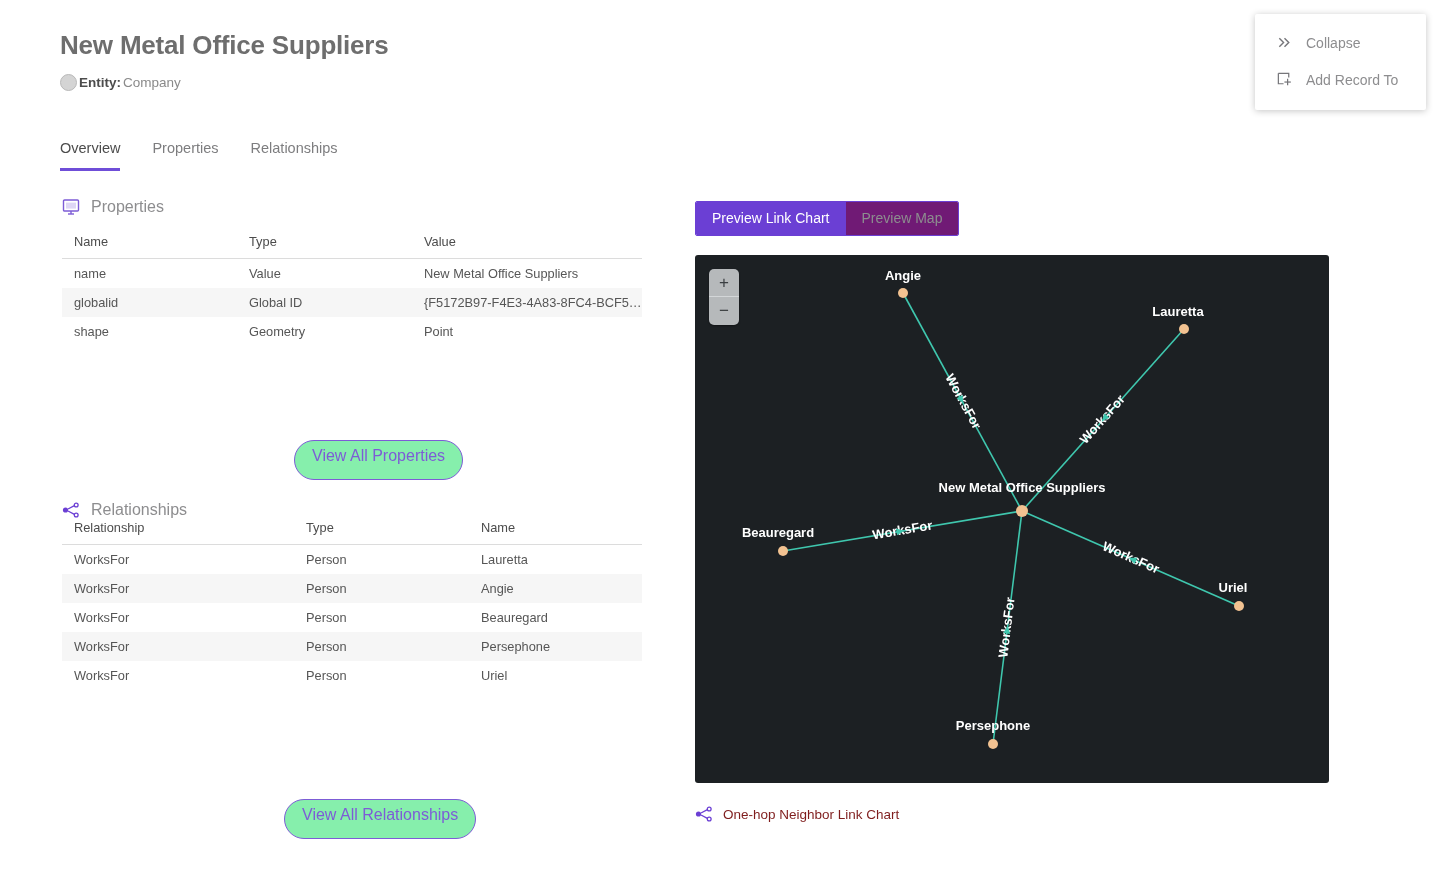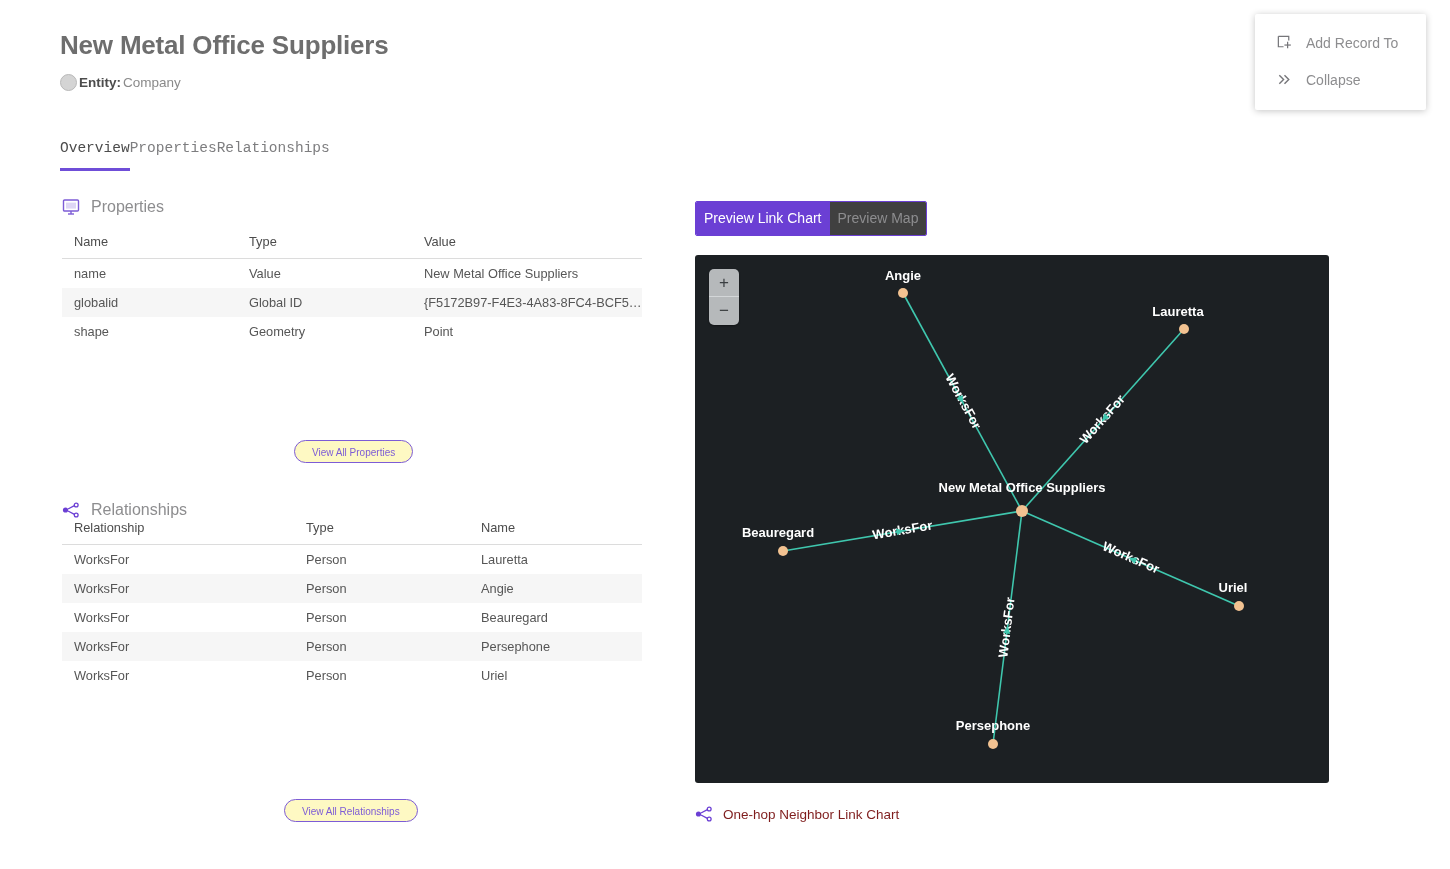--- a/index.html
+++ b/index.html
@@ -28,21 +28,21 @@
     width: 17px; height: 17px; border-radius: 50%;
     background: #d4d4d4; border: 1px solid #b9b9b9;
     display: inline-block;
   }
   .entity-label { font-weight: bold; color: #4c4c4c; }
   .entity-value { color: #8a8a8a; }
 
   
   .tabs {
     position: absolute; left: 60px; top: 140px;
-    display: flex;  font-family: Liberation Mono, monospace;
+    display: flex; gap: 32px;
   }
   .tab {
     font-size: 14.5px; color: #7d7d7f; padding-bottom: 11px;
     border-bottom: 3px solid transparent; cursor: pointer;
     line-height: 1.2;
   }
   .tab.active { color: #4c4c4c; border-bottom-color: #6f4ed8; }
 
   
   .section-head {
@@ -65,37 +65,37 @@
   .data-table td {
     padding: 7px 0 7px 12px; color: #565656; height: 26px;
     white-space: nowrap; overflow: hidden; text-overflow: ellipsis;
   }
   .data-table tbody tr:nth-child(even) { background: #f6f6f6; }
   .link-cell { color: #7d5cd6; }
 
   
   .pill {
     position: absolute;
-    border: 1px solid #7d5cd6; color: #7d5cd6; background: #fef9c3;
-    border-radius: 20px; font-size: 10px;
-    padding: 6px 17px 4px; cursor: pointer; white-space: nowrap;
+    border: 1px solid #7d5cd6; color: #7d5cd6; background: #86efac;
+    border-radius: 20px; font-size: 16px;
+    padding: 6px 17px 14px; cursor: pointer; white-space: nowrap;
   }
 
   
   .seg-group {
     position: absolute; left: 695px; top: 201px;
     display: flex; border: 1px solid #6b3fd4; border-radius: 2px;
     overflow: hidden;
   }
   .seg {
-    font-size: 14px; padding: 9px 8px 10px; cursor: pointer;
+    font-size: 14px; padding: 9px 16px 10px; cursor: pointer;
     line-height: 1;
   }
   .seg.on  { background: #6b3fd4; color: #ffffff; }
-  .seg.off { background: #404040; color: #8d8d8f; }
+  .seg.off { background: #701a75; color: #8d8d8f; }
 
   
   .chart-box {
     position: absolute; left: 695px; top: 255px;
     width: 634px; height: 528px;
     background: #1c2023; border-radius: 3px; overflow: hidden;
   }
   .chart-box svg { display: block; }
   .zoom-ctl {
     position: absolute; left: 14px; top: 14px;
@@ -283,29 +283,29 @@
       <circle cx="14.2" cy="14" r="1.9" fill="none" stroke="#6b3fd4" stroke-width="1.3"></circle>
       <path d="M6 8 L12.4 4.6" stroke="#6b3fd4" stroke-width="1.3" fill="none"></path>
       <path d="M6 10 L12.4 13.4" stroke="#6b3fd4" stroke-width="1.3" fill="none"></path>
     </svg>
     <span>One-hop Neighbor Link Chart</span>
   </div>
 
   <div class="menu">
     <div class="menu-item">
       <svg class="menu-icon" viewBox="0 0 18 18">
+        <path d="M3.5 4.5 L8 9 L3.5 13.5" fill="none" stroke="#76767a" stroke-width="1.5"></path>
+        <path d="M9 4.5 L13.5 9 L9 13.5" fill="none" stroke="#76767a" stroke-width="1.5"></path>
+      </svg>
+      <span>Collapse</span>
+    </div>
+    <div class="menu-item">
+      <svg class="menu-icon" viewBox="0 0 18 18">
         <path d="M2.5 2.5 H13.5 V7" fill="none" stroke="#76767a" stroke-width="1.3"></path>
         <path d="M2.5 2.5 V13.5 H8" fill="none" stroke="#76767a" stroke-width="1.3"></path>
         <line x1="12.3" y1="8.3" x2="12.3" y2="15.1" stroke="#76767a" stroke-width="1.3"></line>
         <line x1="8.9" y1="11.7" x2="15.7" y2="11.7" stroke="#76767a" stroke-width="1.3"></line>
       </svg>
       <span>Add Record To</span>
     </div>
-    <div class="menu-item">
-      <svg class="menu-icon" viewBox="0 0 18 18">
-        <path d="M3.5 4.5 L8 9 L3.5 13.5" fill="none" stroke="#76767a" stroke-width="1.5"></path>
-        <path d="M9 4.5 L13.5 9 L9 13.5" fill="none" stroke="#76767a" stroke-width="1.5"></path>
-      </svg>
-      <span>Collapse</span>
-    </div>
   </div>
 
 </div>
 
 </body></html>

